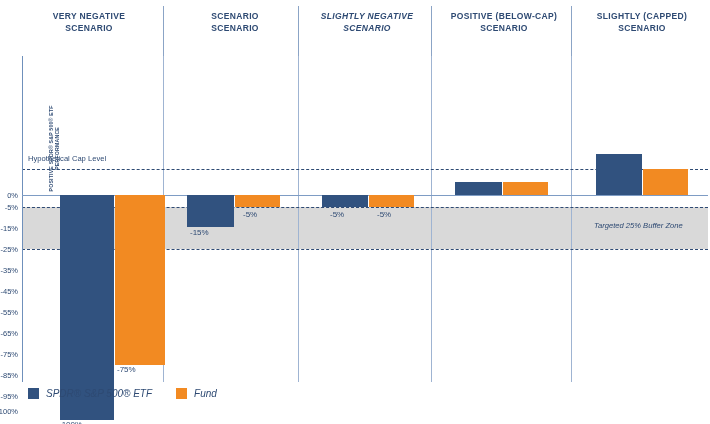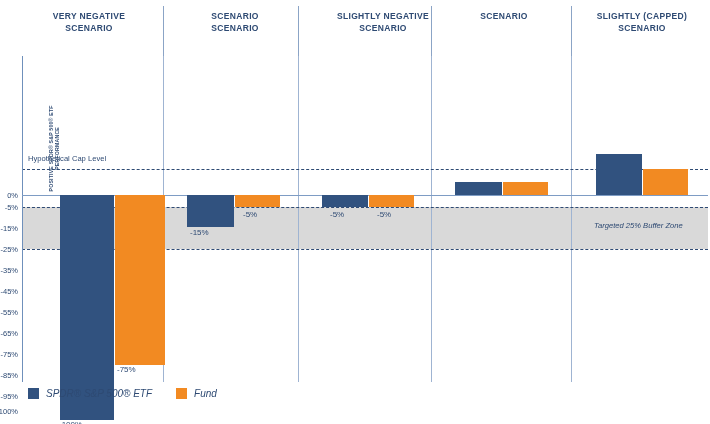--- a/index.html
+++ b/index.html
@@ -113,27 +113,28 @@
       <div>SCENARIO</div>
     </div>
     <div class="hdr-sep" style="left:163px;"></div>
 
     <div class="hdr" style="left:172px;width:126px;">
       <div>SCENARIO</div>
       <div>SCENARIO</div>
     </div>
     <div class="hdr-sep" style="left:298px;"></div>
 
-    <div class="hdr" style="left:320px;width:126px;">
+    <div class="hdr" style="left:304px;width:126px;font-style:italic;">
       <div>SLIGHTLY NEGATIVE</div>
       <div>SCENARIO</div>
     </div>
     <div class="hdr-sep" style="left:431px;"></div>
 
     <div class="hdr" style="left:437px;width:134px;">
+      <div>POSITIVE (BELOW-CAP)</div>
       <div>SCENARIO</div>
     </div>
     <div class="hdr-sep" style="left:571px;"></div>
 
     <div class="hdr" style="left:576px;width:132px;">
       <div>SLIGHTLY (CAPPED)</div>
       <div>SCENARIO</div>
     </div>
   </div>
 

